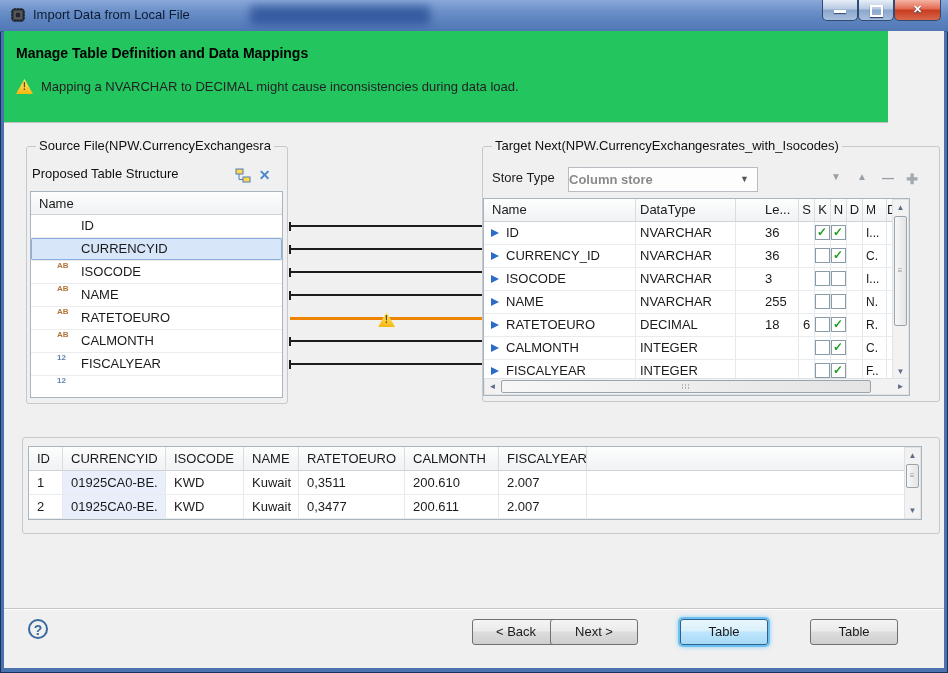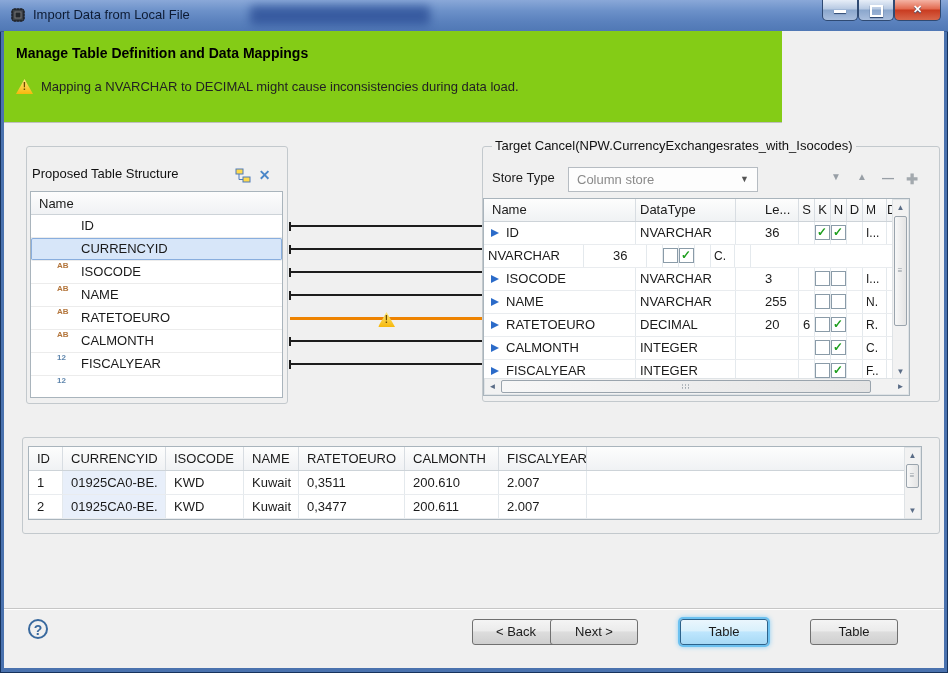--- a/index.html
+++ b/index.html
@@ -19,21 +19,21 @@
     background:linear-gradient(180deg,#e7eef8 0%,#b7c9e2 45%,#8aa6cc 50%,#a9bedd 100%);
     color:#fff;text-align:center;font-weight:bold;cursor:pointer;}
   .winbtn .g{text-shadow:0 1px 1px #2f4a73;font-size:11px;line-height:19px;display:block;}
   .btn-min{left:822px;width:36px;}
   .btn-max{left:858px;width:36px;}
   .btn-close{left:894px;width:47px;background:linear-gradient(180deg,#f4b3a4 0%,#e2694f 45%,#c93b20 50%,#d8674b 100%);}
   .btn-max .sq{display:block;width:9px;height:8px;border:2px solid #fff;margin:5px auto 0;box-shadow:0 1px 1px #2f4a73;}
   .btn-min .bar{display:block;width:12px;height:3px;background:#fff;margin:10px auto 0;box-shadow:0 1px 1px #2f4a73;}
   
   .client{position:absolute;left:4px;top:31px;width:940px;height:637px;background:#f0f0f0;overflow:hidden;}
-  .hdr{position:absolute;left:0;top:0;width:778px;height:91px;background:#84cc16;border-bottom:1px solid #bfbfbf;}
+  .hdr{position:absolute;left:0;top:0;width:884px;height:91px;background:#22c55e;border-bottom:1px solid #bfbfbf;}
   .hdr h1{position:absolute;left:12px;top:14px;margin:0;font-size:14px;font-weight:bold;color:#000;}
   .warn-row{position:absolute;left:12px;top:48px;display:flex;align-items:center;gap:8px;}
   .warn-text{font-size:13px;color:#222;}
   
   .warn-icon{position:relative;width:17px;height:15px;display:inline-block;flex:0 0 auto;}
   .wi-tri{position:absolute;left:0;top:0;width:17px;height:15px;
     background:linear-gradient(180deg,#ffe87a,#f6b80c);clip-path:polygon(50% 0,100% 100%,0 100%);}
   .wi-ex{position:absolute;left:0;right:0;top:2px;text-align:center;font-size:10px;font-weight:bold;color:#6b4a00;}
   
   .gbox{position:absolute;border:1px solid #c3c9cd;border-radius:3px;}
@@ -55,21 +55,21 @@
   
   .mapzone{position:absolute;left:282px;top:160px;width:197px;height:207px;}
   .mline{position:absolute;left:4px;right:0;height:0;border-top:2px solid #1c1c1c;cursor:pointer;}
   .mline::before{content:"";position:absolute;left:-1px;top:-5px;width:2px;height:9px;background:#1c1c1c;}
   .mline.warn{border-top:3px solid #ee8300;}
   .mline.warn::before{display:none;}
   .mline.warn .warn-icon{position:absolute;left:50%;top:-8px;transform:translateX(-50%);}
   
   .store-label{position:absolute;left:488px;top:139px;}
   .dropdown{position:absolute;left:564px;top:136px;width:190px;height:25px;box-sizing:border-box;
-    border:1px solid #b6bcc2;background:#fdfdfd;color:#8a8a8a;line-height:23px;padding-left:8px;cursor:default;}
+    border:1px solid #b6bcc2;background:#fdfdfd;color:#8a8a8a;line-height:23px;padding-left:0;cursor:default;font-weight:bold;}
   .dd-arrow{position:absolute;right:8px;top:0;font-size:9px;color:#555;line-height:23px;}
   .ttool{position:absolute;top:140px;font-size:10px;color:#989fa6;width:20px;text-align:center;cursor:pointer;}
   .ttool.minus{font-size:12px;font-weight:bold;}
   .ttool.plus{font-size:14px;font-weight:bold;color:#a3a9ae;}
   
   .ttable{position:absolute;left:479px;top:167px;width:427px;height:198px;background:#fff;
     border:1px solid #a9b4bc;box-sizing:border-box;}
   .trow,.thr{display:flex;height:23px;line-height:22px;box-sizing:border-box;}
   .thr{background:linear-gradient(180deg,#fdfdfd,#f0f2f4);border-bottom:1px solid #cdd3d8;}
   .trow{border-bottom:1px solid #e9ecef;cursor:pointer;}
@@ -159,20 +159,21 @@
       <div class="warn-row">
         <span class="warn-icon">
             <span class="wi-tri"></span>
             <span class="wi-ex">!</span>
           </span>
         <span class="warn-text">Mapping a NVARCHAR  to DECIMAL might cause inconsistencies during data load.</span>
       </div>
     </div>
 
     <div class="gbox" style="left:22px;top:115px;width:260px;height:256px;"></div>
+    <span class="glabel" style="left:32px;top:107px;max-width:246px;">Source File(NPW.CurrencyExchangesra</span>
     <span class="sub-label">Proposed Table Structure</span>
     <span class="mini-icon" style="left:230px;top:136px;">
       <svg width="16" height="16" viewBox="0 0 16 16">
         <rect x="1" y="2" width="7" height="5" fill="#ffd94d" stroke="#4f7bb8"></rect>
         <rect x="8" y="10" width="7" height="5" fill="#ffd94d" stroke="#4f7bb8"></rect>
         <path d="M4 7v5.5h4" stroke="#4f7bb8" fill="none"></path>
       </svg>
     </span>
     <span class="mini-icon x-icon" style="left:252px;top:136px;">✕</span>
 
@@ -217,21 +218,21 @@
         <span class="warn-icon">
             <span class="wi-tri"></span>
             <span class="wi-ex">!</span>
           </span>
       </div>
       <div class="mline" style="top:149px;"></div>
       <div class="mline" style="top:172px;"></div>
     </div>
 
     <div class="gbox" style="left:478px;top:115px;width:456px;height:254px;"></div>
-    <span class="glabel" style="left:488px;top:107px;max-width:440px;">Target Cancel(NPW.CurrencyExchangesrates_with_Isocodes)</span>
+    <span class="glabel" style="left:488px;top:107px;max-width:440px;">Target Next(NPW.CurrencyExchangesrates_with_Isocodes)</span>
 
     <span class="store-label abs">Store Type</span>
     <div class="dropdown">
       <span>Column store</span>
       <span class="dd-arrow">▼</span>
     </div>
     <span class="ttool" style="left:822px;">▼</span>
     <span class="ttool" style="left:848px;">▲</span>
     <span class="ttool minus" style="left:874px;">—</span>
     <span class="ttool plus" style="left:898px;">✚</span>
@@ -254,20 +255,21 @@
         <span class="tc c-dt">NVARCHAR</span>
         <span class="tc c-len">36</span>
         <span class="tc c-s"></span>
         <span class="tc c-k"><span class="cb checked"></span></span>
         <span class="tc c-n"><span class="cb checked"></span></span>
         <span class="tc c-d"></span>
         <span class="tc c-m">I...</span>
         <span class="tc c-d2"></span>
       </div>
       <div class="trow">
+        <span class="tc c-name"><span class="tri-r"></span><span>CURRENCY_ID</span></span>
         <span class="tc c-dt">NVARCHAR</span>
         <span class="tc c-len">36</span>
         <span class="tc c-s"></span>
         <span class="tc c-k"><span class="cb"></span></span>
         <span class="tc c-n"><span class="cb checked"></span></span>
         <span class="tc c-d"></span>
         <span class="tc c-m">C.</span>
         <span class="tc c-d2"></span>
       </div>
       <div class="trow">
@@ -288,21 +290,21 @@
         <span class="tc c-s"></span>
         <span class="tc c-k"><span class="cb"></span></span>
         <span class="tc c-n"><span class="cb"></span></span>
         <span class="tc c-d"></span>
         <span class="tc c-m">N.</span>
         <span class="tc c-d2"></span>
       </div>
       <div class="trow">
         <span class="tc c-name"><span class="tri-r"></span><span>RATETOEURO</span></span>
         <span class="tc c-dt">DECIMAL</span>
-        <span class="tc c-len">20</span>
+        <span class="tc c-len">18</span>
         <span class="tc c-s">6</span>
         <span class="tc c-k"><span class="cb"></span></span>
         <span class="tc c-n"><span class="cb checked"></span></span>
         <span class="tc c-d"></span>
         <span class="tc c-m">R.</span>
         <span class="tc c-d2"></span>
       </div>
       <div class="trow">
         <span class="tc c-name"><span class="tri-r"></span><span>CALMONTH</span></span>
         <span class="tc c-dt">INTEGER</span>

